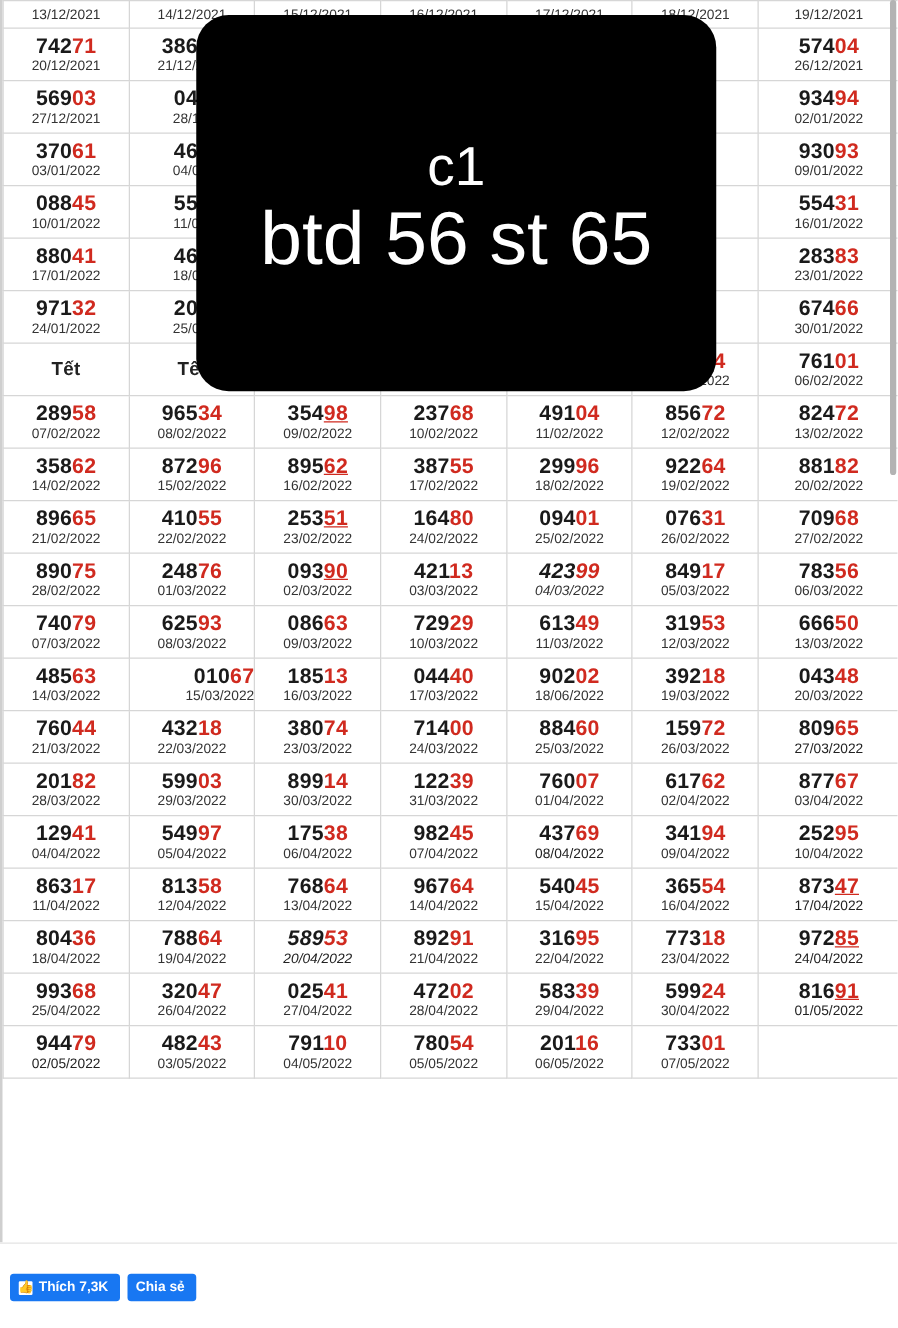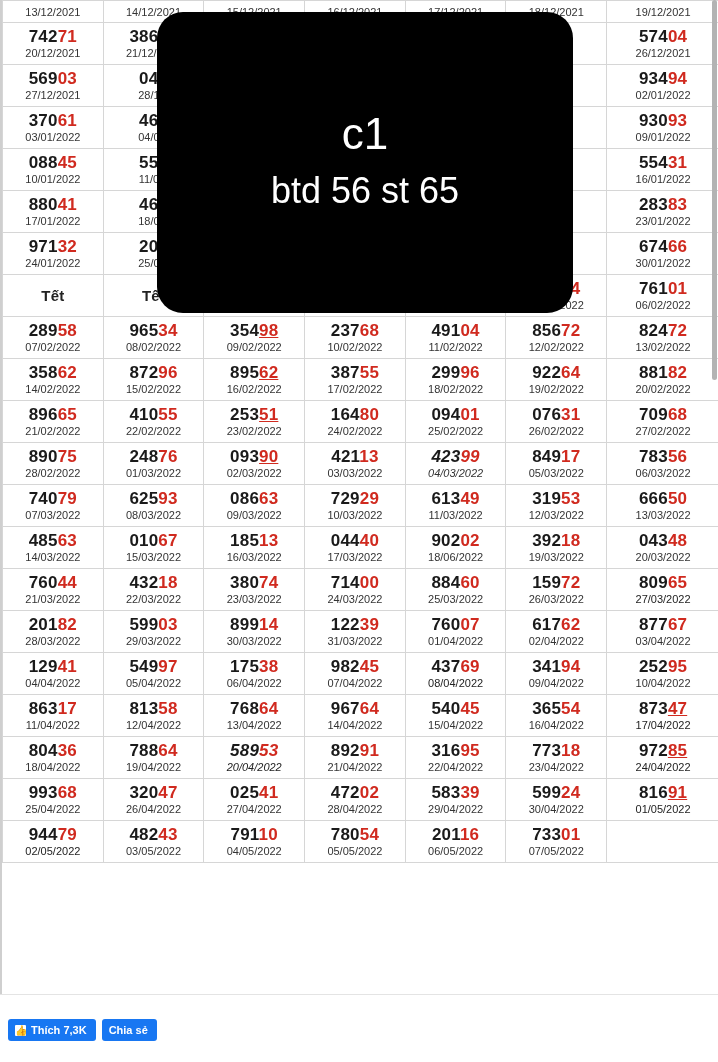--- a/index.html
+++ b/index.html
@@ -55,21 +55,21 @@
     width:416px;height:301px;
     background:#000000;
     border-radius:26px;
     display:flex;
     flex-direction:column;
     align-items:center;
     justify-content:center;
     color:#ffffff;
   }
   .overlay .l1{font-size:44px;line-height:56px;font-weight:400;}
-  .overlay .l2{font-size:36px;line-height:58px;font-weight:400;}
+  .overlay .l2{font-size:60px;line-height:58px;font-weight:400;}
   .overlay .l3{font-size:44px;line-height:58px;font-weight:400;}
   .footer{
     position:absolute;left:0;top:994px;width:718px;height:68px;
     background:#ffffff;
     border-top:1px solid #e4e4e4;
   }
   .fb-row{
     position:absolute;left:8px;top:24px;display:flex;gap:6px;align-items:center;
   }
   .fb-btn{
@@ -477,21 +477,21 @@
           <td style="width: 112px;">
             <div class="num">666<span class="r">50</span></div>
             <div class="date">13/03/2022</div>
           </td>
         </tr>
         <tr>
           <td style="width: 100px;">
             <div class="num">485<span class="r">63</span></div>
             <div class="date">14/03/2022</div>
           </td>
-          <td style="width: 100px;">
+          <td style="width: 100px; text-align: right;">
             <div class="num">010<span class="r">67</span></div>
             <div class="date">15/03/2022</div>
           </td>
           <td style="width: 100px;">
             <div class="num">185<span class="r">13</span></div>
             <div class="date">16/03/2022</div>
           </td>
           <td style="width: 100px;">
             <div class="num">044<span class="r">40</span></div>
             <div class="date">17/03/2022</div>

